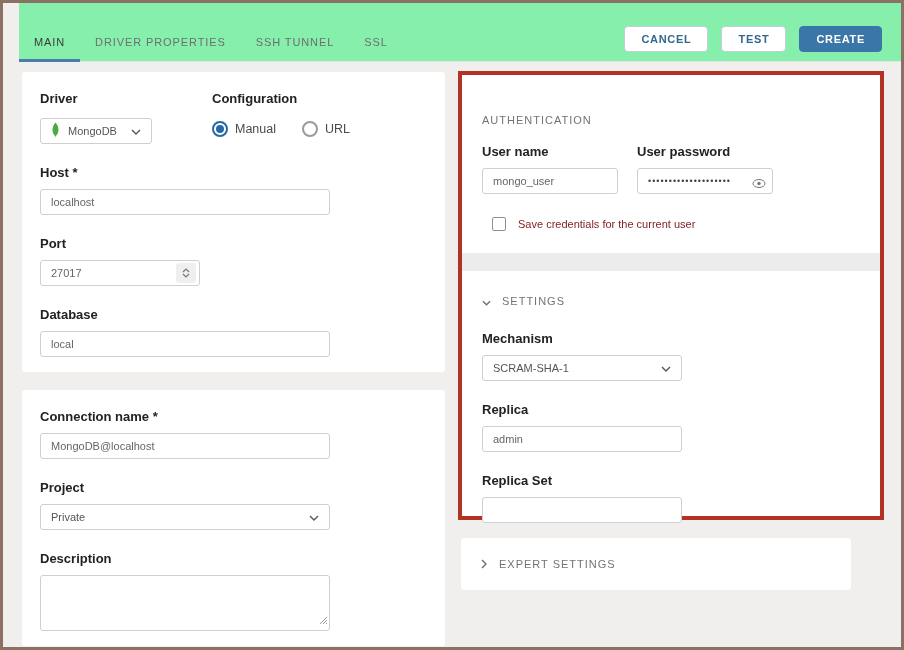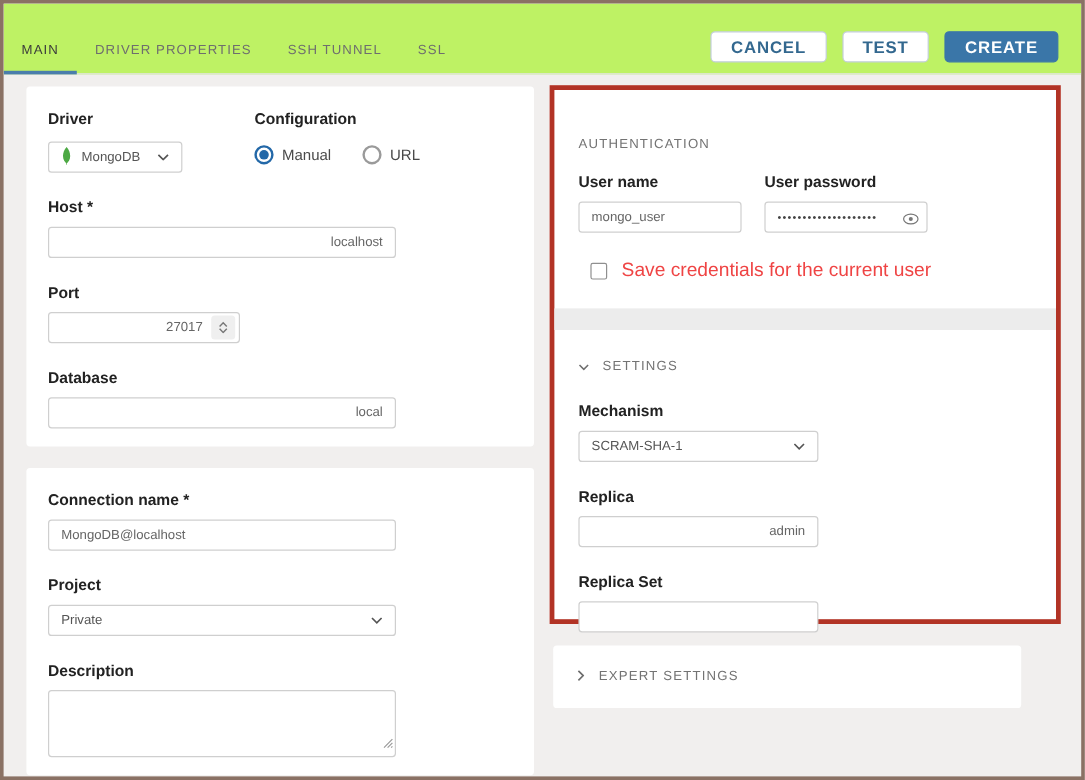--- a/index.html
+++ b/index.html
@@ -8,35 +8,35 @@
     font-family:"Liberation Sans","DejaVu Sans",sans-serif;
     border:3px solid #8a7164;
     background:#f1efee;
     position:relative;
     overflow:hidden;
   }
   .app { position:absolute; inset:0; }
 
   
   .header {
-    position:absolute; top:0; left:0; right:0; height:59px;
-    background:#bef264; border-bottom:1px solid #e4e4e4;
+    position:absolute; top:0; left:16px; right:0; height:59px;
+    background:#86efac; border-bottom:1px solid #e4e4e4;
   }
   .tabs { position:absolute; left:0; bottom:-1px; display:flex; }
   .tab {
     padding:24px 15px 11px 15px;
     font-size:11px; letter-spacing:0.9px; color:#6e6e6e;
     border-bottom:3px solid transparent;
     cursor:pointer; white-space:nowrap;
   }
   .tab.active { color:#3b3b3b; border-bottom-color:#4a7dac; }
   .actions { position:absolute; right:19px; top:23px; display:flex; gap:13px; }
   .btn {
     height:26px; padding:0 16px; display:flex; align-items:center;
-    font-size:14px; font-weight:700; letter-spacing:0.7px;
+    font-size:11px; font-weight:700; letter-spacing:0.7px;
     color:#33688f; background:#fff;
     border:1px solid #c3cedb; border-radius:4px; cursor:pointer;
   }
   .btn.primary { background:#3a76a8; border-color:#3a76a8; color:#fff; }
 
   
   .flabel { display:block; font-size:13px; font-weight:700; color:#222; }
   .tinput {
     height:26px; width:290px; border:1px solid #cfcfcf; border-radius:3px;
     padding:0 10px; font-size:11px; color:#666;
@@ -61,21 +61,21 @@
   .driver-select { width:112px; margin-top:12px; gap:8px; }
   .col-config .radios { display:flex; gap:26px; margin-top:15px; align-items:center; }
   .radio-item { display:flex; align-items:center; gap:7px; font-size:12.5px; color:#4a4a4a; cursor:pointer; }
   .radio { width:16px; height:16px; border-radius:50%; border:2px solid #9a9a9a; position:relative; background:#fff; }
   .radio.checked { border-color:#2368a8; }
   .radio.checked::after {
     content:""; position:absolute; left:2px; top:2px; width:8px; height:8px;
     border-radius:50%; background:#2368a8;
   }
   .fgroup { margin-top:21px; }
-  .fgroup .tinput, .fgroup .selectbox { margin-top:9px;text-align:right; }
+  .fgroup .tinput, .fgroup .selectbox { margin-top:9px; }
   .port-wrap { position:relative; width:160px; }
   .port-wrap .tinput { width:160px; padding-right:30px; }
   .spinner {
     position:absolute; right:4px; top:3px; width:20px; height:20px;
     background:#efefef; border-radius:3px; display:flex; flex-direction:column;
     align-items:center; justify-content:center; cursor:pointer;
   }
   textarea.tinput { height:56px; resize:none; padding-top:6px; position:relative; }
   .desc-wrap { position:relative; width:290px; margin-top:9px; }
   .desc-wrap textarea { margin-top:0; display:block; }
@@ -87,21 +87,21 @@
     background:#fff; border:4px solid #b23325;
   }
   .auth-pad { padding:19px 20px 0 20px;margin-top:20px; }
   .userpass-row { display:flex; gap:19px; margin-top:18px; }
   .up-col .tinput { width:136px; margin-top:9px; }
   .pass-wrap { position:relative; width:136px; }
   .pass-wrap .tinput { width:136px; padding-right:26px; font-size:9px; letter-spacing:1px; color:#444; }
   .eye { position:absolute; right:7px; top:7px; }
   .chk-row { display:flex; align-items:center; gap:12px; margin:23px 0 0 10px; cursor:pointer; }
   .checkbox { width:14px; height:14px; border:1.5px solid #8f8f8f; border-radius:2px; background:#fff; }
-  .chk-label { font-size:16px; color:#ef4444; }
+  .chk-label { font-size:11px; color:#7f1d1d; }
   .divider-band { height:18px; background:#ececec; margin-top:22px; }
   .settings-pad { padding:21px 20px 0 20px; }
   .collapsible { display:flex; align-items:center; gap:11px; cursor:pointer; }
   .settings-fields .tinput, .settings-fields .selectbox { width:200px; }
 
   .panel-expert {
     position:absolute; left:458px; top:535px; width:390px; height:52px;
     background:#fff; border-radius:3px; display:flex; align-items:center; padding:0 20px;
   }
   .panel-expert .collapsible { gap:12px; }

